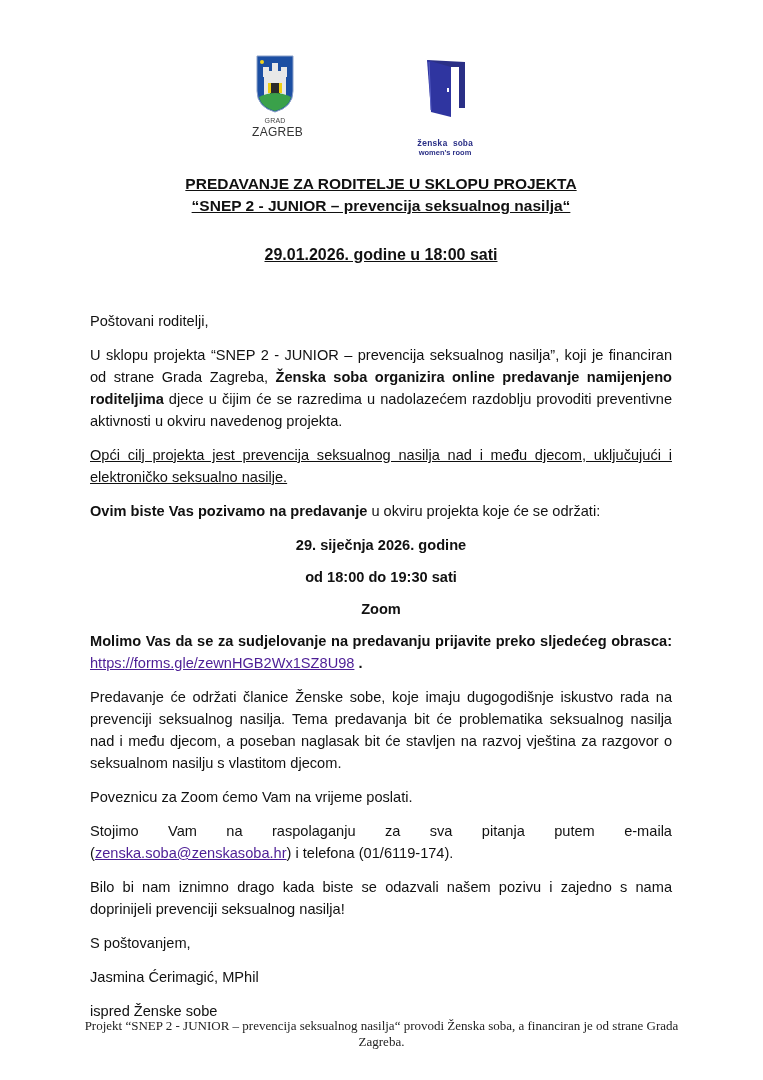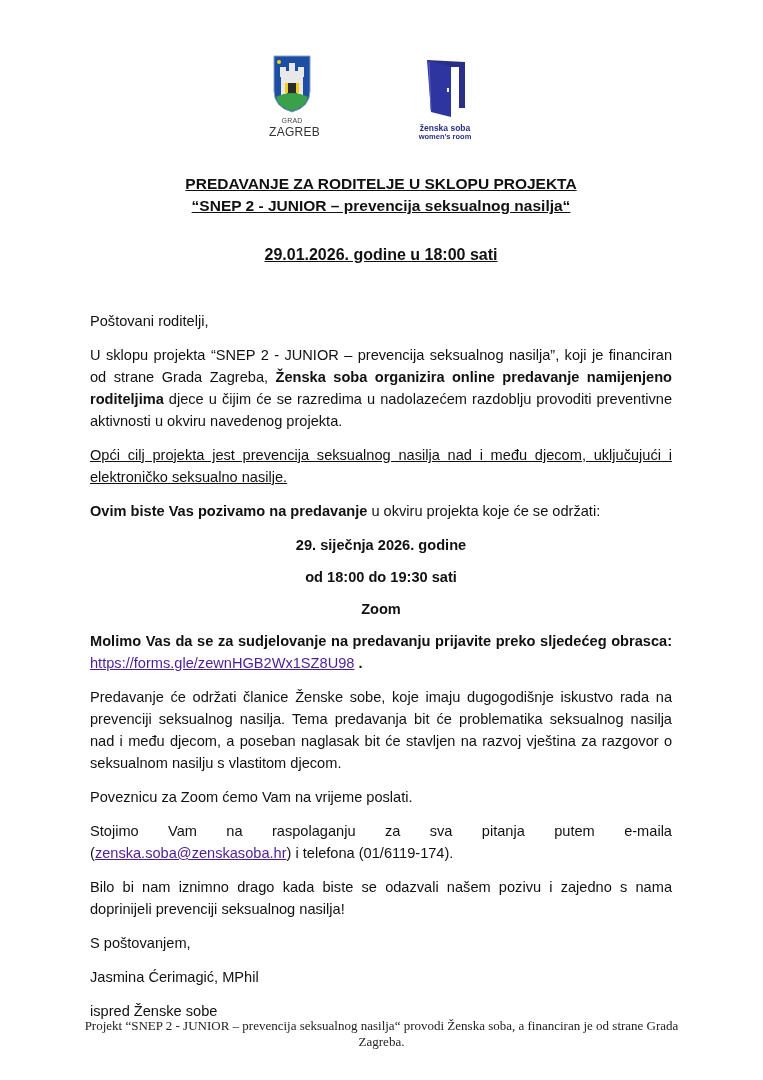--- a/index.html
+++ b/index.html
@@ -1,24 +1,24 @@
 <!DOCTYPE html>
 <html><head>
   <meta charset="utf-8">
   <style>
     html, body { margin: 0; padding: 0; background: #ffffff; }
     body { width: 763px; height: 1080px; position: relative; overflow: hidden;
            font-family: "Liberation Sans", sans-serif; color: #111; }
-    .logo-zagreb { position: absolute; left: 252px; top: 55px; width: 46px; text-align: center; margin-left: 17px; }
+    .logo-zagreb { position: absolute; left: 252px; top: 55px; width: 46px; text-align: center; }
     .logo-zagreb svg { display: block; margin: 0 auto; }
     .zg-grad { font-size: 7px; color: #444; margin-top: 4px; letter-spacing: 0.2px; }
     .zg-name { font-size: 12px; color: #333; margin-top: 1px; letter-spacing: 0.3px; }
     .logo-zs { position: absolute; left: 405px; top: 58px; width: 80px; text-align: center; }
     .logo-zs svg { display: block; margin: 0 auto; }
-    .zs-t1 { font-size: 8.5px; font-weight: bold; color: #2a2f86; line-height: 9px; margin-top: 6px; }
+    .zs-t1 { font-size: 8.5px; font-weight: bold; color: #2a2f86; line-height: 9px; margin-top: 22px; font-family: Liberation Mono, monospace; }
     .zs-t2 { font-size: 7.5px; font-weight: bold; color: #2a2f86; line-height: 8px; }
 
     .title { position: absolute; left: 90px; width: 582px; text-align: center;
              font-weight: bold; font-size: 15.5px; line-height: 22px; text-decoration: underline; }
     .t1 { top: 173px; }
     .t2 { top: 195px; }
     .date { top: 244px; font-size: 16px; }
 
     .body { position: absolute; left: 90px; top: 310px; width: 582px;
             font-size: 14.6px; line-height: 22px; }

